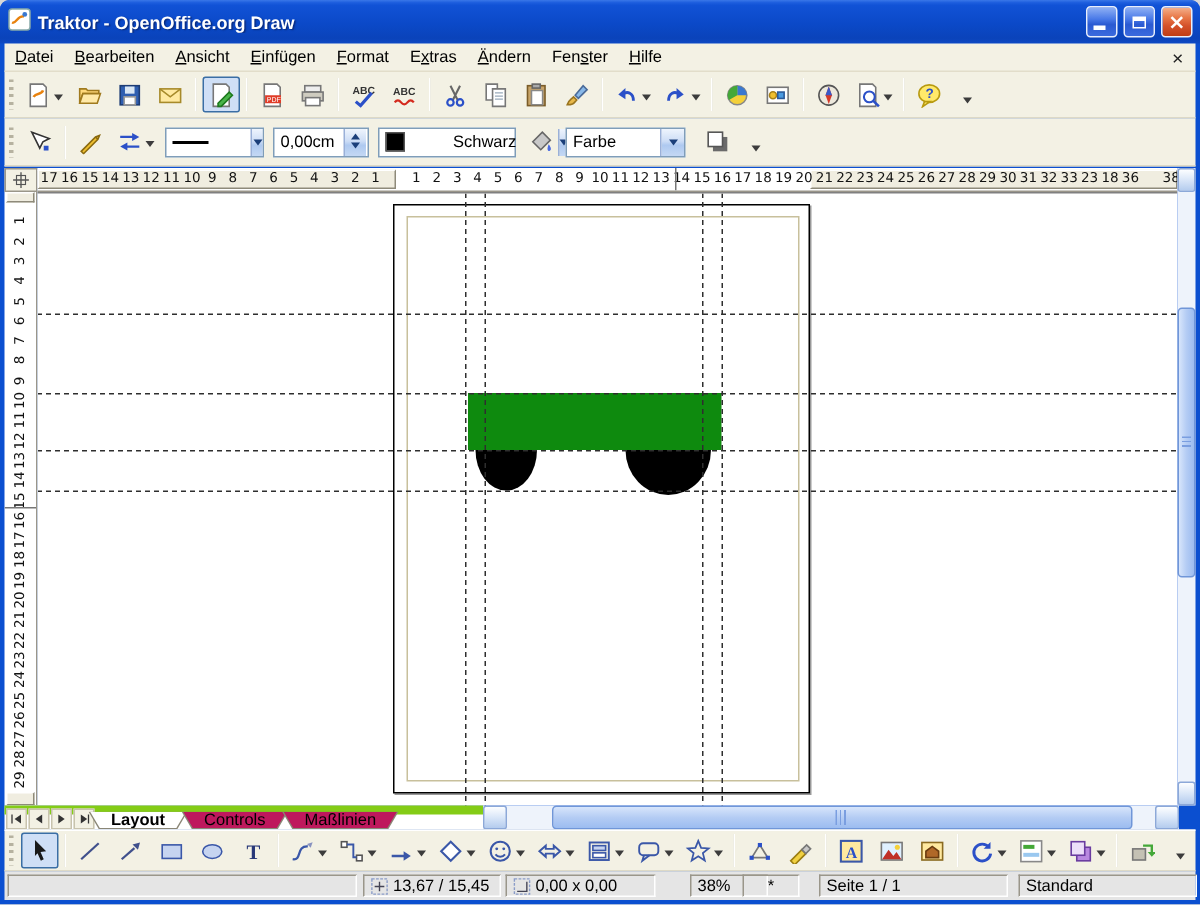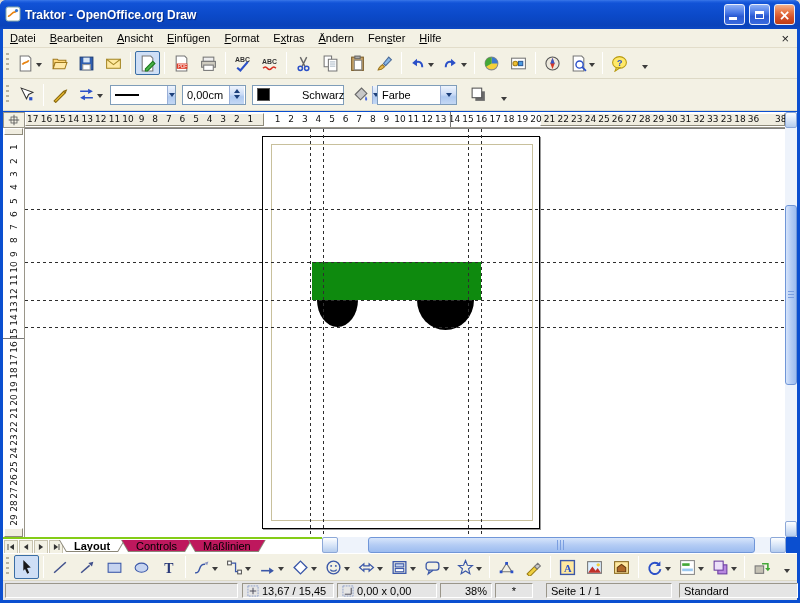--- a/index.html
+++ b/index.html
@@ -94,21 +94,21 @@
   .vthumb{position:absolute;left:0;width:12px;border:1px solid #7096d8;border-radius:3px;
     background:linear-gradient(90deg,#d7e5fb 0%,#b4ccf4 50%,#9cbcf0 100%);}
   .hthumb{position:absolute;top:0;height:16px;border:1px solid #7096d8;border-radius:3px;
     background:linear-gradient(180deg,#d7e5fb 0%,#b4ccf4 50%,#9cbcf0 100%);}
   .vthumb .g{position:absolute;left:2px;right:2px;top:50%;height:7px;margin-top:-4px;
     background:repeating-linear-gradient(180deg,#7a9ee0 0 1px,transparent 1px 3px);}
   .hthumb .g{position:absolute;top:2px;bottom:2px;left:50%;width:9px;margin-left:-5px;
     background:repeating-linear-gradient(90deg,#7a9ee0 0 1px,transparent 1px 3px);}
   
   .tabstrip{position:absolute;left:3px;top:537px;width:319px;height:16px;background:#fff;
-    display:flex;align-items:center;border-top:2px solid #84cc16;}
+    display:flex;align-items:flex-end;border-top:6px solid #84cc16;}
   .navbtn{width:14px;height:14px;margin:1px 0 0 1px;background:#f3f1e4;border:1px solid #c8c3ae;
     display:flex;align-items:center;justify-content:center;}
   .tab{position:relative;margin-left:-4px;padding:0;background:#8a8676;
     clip-path:polygon(0 0,100% 0,calc(100% - 7px) 100%,7px 100%);}
   .tab>span{display:flex;align-items:center;height:100%;padding:0 15px;background:#be185d;
     clip-path:polygon(1px 0,calc(100% - 1px) 0,calc(100% - 7.5px) calc(100% - 1px),7.5px calc(100% - 1px));}
   .tab.active>span{background:#fff;font-weight:bold;}
   
   .statusbar{position:absolute;left:3px;top:581px;width:794px;height:19px;background:#e5e5e5;}
   .sfield{position:absolute;top:2px;height:15px;border:1px solid;border-color:#9a968a #fff #fff #9a968a;
@@ -811,21 +811,21 @@
         </svg>
       <span>13,67 / 15,45</span>
     </span>
     <span class="sfield" style="left:334px;width:100px">
       <svg width="12" height="12" viewBox="0 0 13 13">
           <rect x="1" y="1" width="11" height="11" fill="none" stroke="#8a9cc8" stroke-dasharray="2 1"></rect>
           <path d="M3 10h7V3" fill="none" stroke="#445"></path>
         </svg>
       <span>0,00 x 0,00</span>
     </span>
-    <span class="sfield" style="left:437px;width:52px;justify-content:flex-end">
+    <span class="sfield" style="left:457px;width:52px;justify-content:flex-start">
       <span>38%</span>
     </span>
     <span class="sfield" style="left:492px;width:38px;justify-content:center">
       <span>*</span>
     </span>
     <span class="sfield" style="left:543px;width:126px">
       <span>Seite 1 / 1</span>
     </span>
     <span class="sfield" style="left:676px;width:119px">
       <span>Standard</span>

